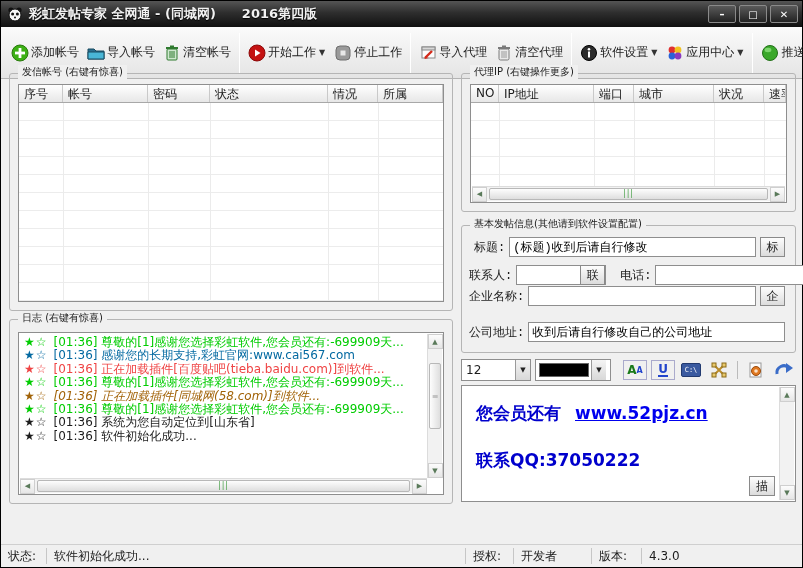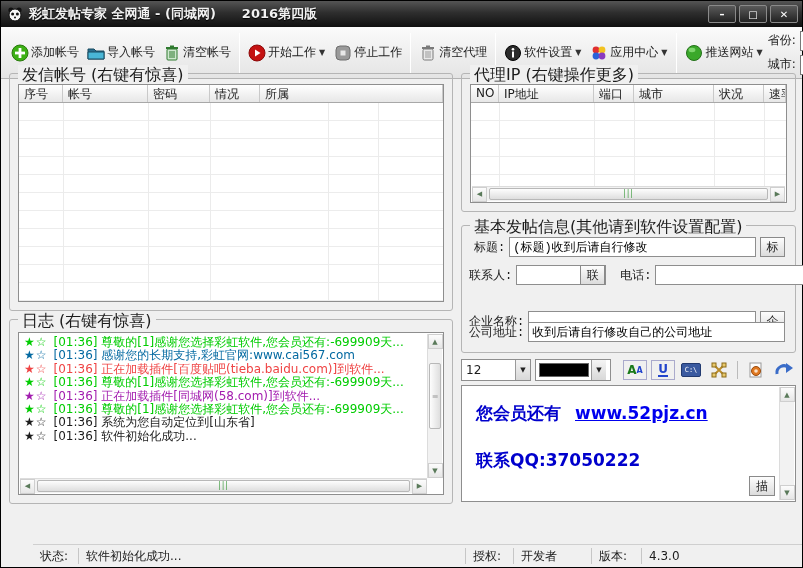--- a/index.html
+++ b/index.html
@@ -32,21 +32,21 @@
   .region { margin-left:auto; display:flex; flex-direction:column; gap:4px; padding-right:2px; }
   .region-row { display:flex; align-items:center; gap:4px; }
   .combo { width:78px; height:20px; background:#fff; border:1px solid #787878; display:flex; align-items:center; }
   .combo-val { flex:1; padding-left:4px; white-space:nowrap; overflow:hidden; }
   .combo-btn { width:15px; height:100%; background:linear-gradient(#f4f4f4,#d8d8d8); border-left:1px solid #9a9a9a;
                display:flex; align-items:center; justify-content:center; font-size:7px; color:#222; }
 
   
   .main { flex:1 1 auto; position:relative; }
   .groupbox { position:absolute; border:1px solid #b5b5b5; border-radius:3px; }
-  .legend { position:absolute; top:-9px; left:8px; background:#f0f0f0; padding:0 4px; font-size:16px; color:#1c1c1c; }
+  .legend { position:absolute; top:-9px; left:8px; background:#f0f0f0; padding:0 4px; font-size:10px; color:#1c1c1c; }
 
   #accounts-group { left:8px; top:-6px; width:444px; height:238px; }
   #log-group      { left:8px; top:240px; width:444px; height:185px; }
   #proxy-group    { left:460px; top:-6px; width:335px; height:139px;padding-left:11px; }
   #postinfo-group { left:460px; top:146px; width:335px; height:128px; }
   #editor-panel   { left:460px; top:278px; width:335px; height:145px; position:absolute; }
 
   .listview { position:absolute; left:8px; right:8px; top:10px; bottom:8px; background:#fff;
               border:1px solid #8e8e8e; overflow:hidden; }
   .lv-header { display:flex; height:18px; background:linear-gradient(#ffffff,#e7e7e7); border-bottom:1px solid #a8a8a8; }
@@ -95,21 +95,21 @@
   .ed-content { position:absolute; left:0; right:0; top:28px; bottom:0; background:#fff; border:1px solid #8e8e8e; }
   .ad1 { margin:16px 0 0 14px; font-size:17px; font-weight:bold; color:#0000cc; white-space:nowrap; }
   .ad-link { color:#0000ee; text-decoration:underline; margin-left:14px; }
   .ad2 { margin:24px 0 0 14px; font-size:17px; font-weight:bold; color:#0000cc; }
   #ed-vscroll { right:1px; top:1px; bottom:1px; }
   .desc-btn { position:absolute; right:20px; bottom:5px; width:26px; height:20px; background:linear-gradient(#fdfdfd,#dcdcdc);
               border:1px solid #8a8a8a; font-size:12px; display:flex; align-items:center; justify-content:center; cursor:pointer; }
 
   
   .statusbar { height:23px; flex:0 0 auto; border-top:1px solid #cfcfcf; background:#f0f0f0;
-               display:flex; align-items:center; font-size:12px;margin-left:32px; }
+               display:flex; align-items:center; font-size:12px; }
   .sb-cell { padding:0 7px; height:16px; display:flex; align-items:center; border-right:1px solid #c6c6c6; white-space:nowrap; }
   .sb-status-label { width:46px; }
   .sb-value { flex:1; }
   .sb-last { border-right:none; width:160px; }
 </style>
 </head>
 <body>
 
 <div class="win">
 
@@ -192,20 +192,33 @@
             </svg>
         </span>
         <span class="tbtn-label">停止工作</span>
       </div>
     </div>
     <div class="tsep"></div>
     <div class="tbtn">
       <div class="tbtn-main">
         <span class="icon16">
           <svg width="18" height="18" viewBox="0 0 18 18">
+              <rect x="3" y="3" width="13" height="11" fill="#fdfdfd" stroke="#888"></rect>
+              <rect x="3" y="3" width="13" height="3" fill="#d8d8d8" stroke="#888"></rect>
+              <path d="M12 8 L5 15 L10 14 L6 13 z" fill="#d42a1a"></path>
+              <path d="M13 7 L6 14" stroke="#d42a1a" stroke-width="2.4"></path>
+            </svg>
+        </span>
+        <span class="tbtn-label">导入代理</span>
+      </div>
+    </div>
+    <div class="tbtn">
+      <div class="tbtn-main">
+        <span class="icon16">
+          <svg width="18" height="18" viewBox="0 0 18 18">
               <rect x="4" y="5" width="10" height="11" rx="1.5" fill="#e9e9e9" stroke="#7a7a7a"></rect>
               <rect x="3" y="3" width="12" height="2" fill="#7a7a7a"></rect>
               <rect x="7" y="1.5" width="4" height="2" fill="#7a7a7a"></rect>
               <line x1="7" y1="7" x2="7" y2="14" stroke="#9a9a9a"></line>
               <line x1="9" y1="7" x2="9" y2="14" stroke="#9a9a9a"></line>
               <line x1="11" y1="7" x2="11" y2="14" stroke="#9a9a9a"></line>
             </svg>
         </span>
         <span class="tbtn-label">清空代理</span>
       </div>
@@ -272,20 +285,21 @@
 
   <div class="main">
 
     <div class="groupbox" id="accounts-group">
       <span class="legend">发信帐号 (右键有惊喜)</span>
       <div class="listview">
         <div class="lv-header">
           <div class="lv-col" style="width:44px">序号</div>
           <div class="lv-col" style="width:85px">帐号</div>
           <div class="lv-col" style="width:62px">密码</div>
+          <div class="lv-col" style="width:118px">状态</div>
           <div class="lv-col" style="width:50px">情况</div>
           <div class="lv-col" style="flex:1">所属</div>
         </div>
         <div class="lv-grid">
           <div class="vline" style="left:44px"></div>
             <div class="vline" style="left:129px"></div>
           <div class="vline" style="left:191px"></div>
             <div class="vline" style="left:309px"></div>
           <div class="vline" style="left:359px"></div>
         </div>
@@ -293,21 +307,21 @@
     </div>
 
     <div class="groupbox" id="log-group">
       <span class="legend">日志 (右键有惊喜)</span>
       <div class="log-body">
         <div class="log-list">
           <div class="log-row" id="log-row-0" style="color: rgb(0, 204, 0);"><span class="stars">★☆</span><span>[01:36] 尊敬的[1]感谢您选择彩虹软件,您会员还有:-699909天...</span></div>
           <div class="log-row" id="log-row-2" style="color: #0369a1;"><span class="stars">★☆</span><span>[01:36] 感谢您的长期支持,彩虹官网:www.cai567.com</span></div>
           <div class="log-row" id="log-row-3" style="color: #ef4444;"><span class="stars">★☆</span><span>[01:36] 正在加载插件[百度贴吧(tieba.baidu.com)]到软件...</span></div>
           <div class="log-row" id="log-row-4" style="color: rgb(0, 204, 0);"><span class="stars">★☆</span><span>[01:36] 尊敬的[1]感谢您选择彩虹软件,您会员还有:-699909天...</span></div>
-          <div class="log-row" id="log-row-5" style="color: #a21caf;"><span class="stars">★☆</span><span>[01:36] 正在加载插件[同城网(58.com)]到软件...</span></div>
+          <div class="log-row" id="log-row-5" style="color: #a16207; font-style: italic;"><span class="stars">★☆</span><span>[01:36] 正在加载插件[同城网(58.com)]到软件...</span></div>
           <div class="log-row" id="log-row-6" style="color: rgb(0, 204, 0);"><span class="stars">★☆</span><span>[01:36] 尊敬的[1]感谢您选择彩虹软件,您会员还有:-699909天...</span></div>
           <div class="log-row" id="log-row-8" style="color: rgb(28, 28, 28);"><span class="stars">★☆</span><span>[01:36] 系统为您自动定位到[山东省]</span></div>
           <div class="log-row" id="log-row-9" style="color: rgb(28, 28, 28);"><span class="stars">★☆</span><span>[01:36] 软件初始化成功...</span></div>
         </div>
         <div class="vscroll" id="log-vscroll">
           <div class="sb-btn">▲</div>
           <div class="sb-track">
               <div class="v-thumb">
                 <span class="grip-v">≡</span>
               </div>
@@ -369,21 +383,21 @@
         <span class="frm-label">联系人:</span>
         <span style="position:relative; display:inline-flex; margin-left:4px;">
           <input class="frm-input" style="width: 90px;" value="">
           <div class="mini-btn" style="position:absolute; right:1px; top:0; height:20px;">联</div>
         </span>
         <span class="frm-label" style="margin-left:14px;">电话:</span>
         <input class="frm-input" style="flex: 1 1 0%; margin: 0px 4px;" value="">
 
       </div>
 
-      <div class="frm-row" style="left:7px; top:85px; right:10px;align-items:center;">
+      <div class="frm-row" style="left:7px; top:60px; right:10px;align-items:center;">
         <span class="frm-label">企业名称:</span>
         <input class="frm-input" style="flex: 1 1 0%; margin: 0px 4px;" value="">
         <div class="mini-btn">企</div>
       </div>
 
       <div class="frm-row" style="left:7px; top:96px; right:10px;">
         <span class="frm-label">公司地址:</span>
         <input class="frm-input" style="flex: 1 1 0%; margin-left: 4px;" value="收到后请自行修改自己的公司地址">
       </div>
     </div>

